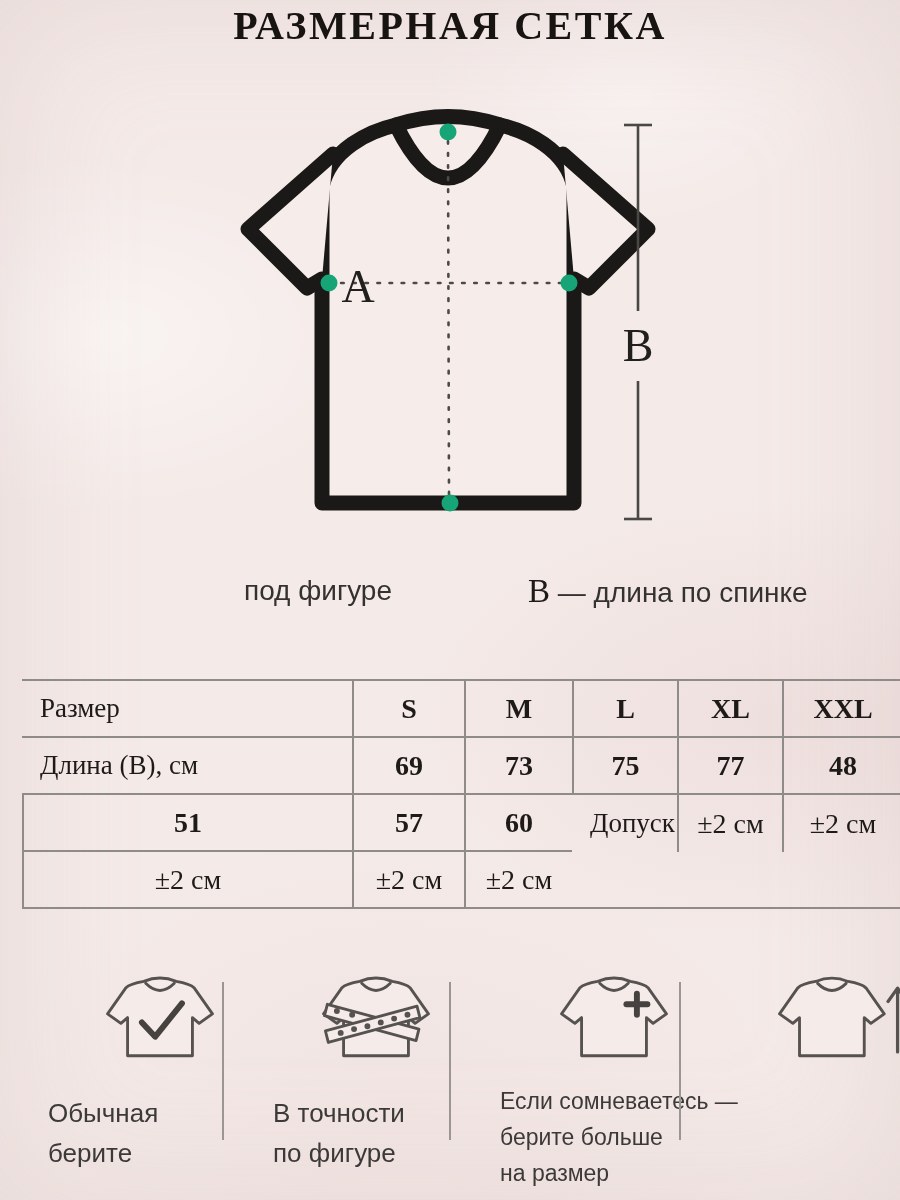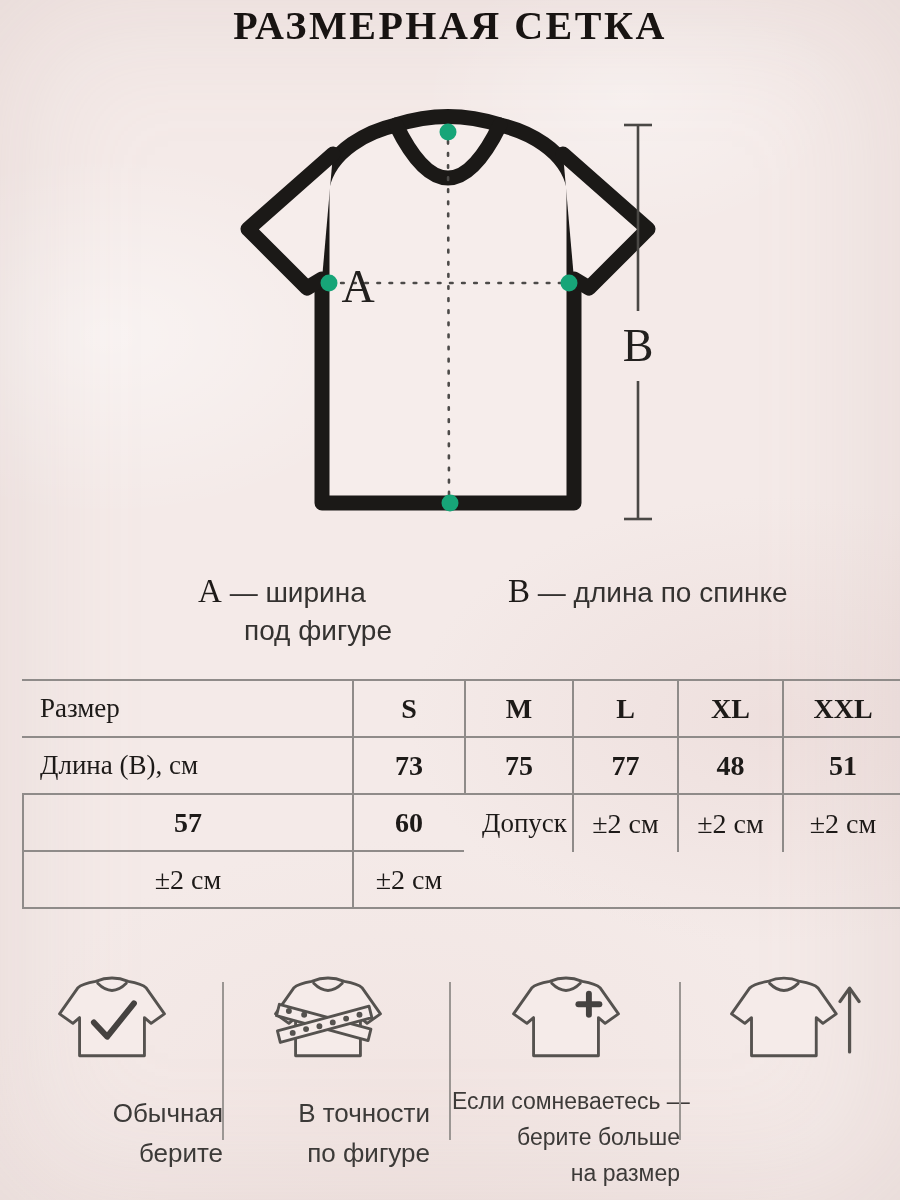--- a/index.html
+++ b/index.html
@@ -35,21 +35,21 @@
     border-top:2px solid #8f8b89;border-bottom:2px solid #8f8b89;
     font-family:"Liberation Serif",serif;color:#1d1a18;}
   .cell{min-height:55px;display:flex;align-items:center;justify-content:center;
     font-size:28px;border-bottom:2px solid #8f8b89;}
   .cell.lastrow{border-bottom:none;}
   .cell.val{border-left:2px solid #8f8b89;}
   .cell.rowlabel{justify-content:flex-start;padding-left:18px;font-size:27px;}
   .cell.strong{font-weight:700;}
   
   .fit-guide{position:absolute;left:0;top:968px;width:900px;height:220px;}
-  .fit-col{position:absolute;top:0;text-align:right;color:#3c3a38;}
+  .fit-col{position:absolute;top:0;text-align:left;color:#3c3a38;margin-left:48px;}
   .fit-col .icon-wrap{display:flex;justify-content:center;}
   .fit-icon{stroke:#55524f;stroke-width:3;fill:none;
     stroke-linejoin:round;stroke-linecap:round;}
   .fit-icon .fillpaper{fill:#f5ebe9;}
   .fit-icon .bold{stroke:#454240;stroke-width:6.2;}
   .cap2{margin-top:20px;font-size:26px;line-height:40px;}
   .cap3{margin-top:10px;font-size:23px;line-height:36px;white-space:nowrap;}
   .cap-line{display:block;}
   .divider{position:absolute;top:14px;width:2px;height:158px;background:#9b9693;}
 </style>
@@ -82,38 +82,37 @@
       <line class="mbar" x1="394" y1="30" x2="422" y2="30"></line>
       <line class="mbar" x1="408" y1="30" x2="408" y2="216"></line>
       <line class="mbar" x1="408" y1="286" x2="408" y2="424"></line>
       <line class="mbar" x1="394" y1="424" x2="422" y2="424"></line>
     </g>
     <text class="dim-letter" x="128" y="207" text-anchor="middle">А</text>
     <text class="dim-letter" x="408" y="266" text-anchor="middle">В</text>
   </svg>
 
   <div class="legend-item" style="left:198px;top:572px;">
-    <div><span class="legend-letter">А</span>
-      <span>— ширина</span></div>
     <div class="legend-l2">под фигуре</div>
   </div>
-  <div class="legend-item" style="left:508px;top:572px;">
+  <div class="legend-item" style="left:528px;top:572px;">
     <div><span class="legend-letter">В</span>
       <span>— длина по спинке</span></div>
   </div>
 
   <div class="size-table">
     <div class="cell rowlabel">Размер</div>
     <div class="cell val strong">S</div>
     <div class="cell val strong">M</div>
     <div class="cell val strong">L</div>
     <div class="cell val strong">XL</div>
     <div class="cell val strong">XXL</div>
 
     <div class="cell rowlabel">Длина (В), см</div>
+    <div class="cell val strong">69</div>
     <div class="cell val strong">73</div>
     <div class="cell val strong">75</div>
     <div class="cell val strong">77</div>
 
     <div class="cell val strong">48</div>
     <div class="cell val strong">51</div>
     <div class="cell val strong">57</div>
     <div class="cell val strong">60</div>
 
     <div class="cell rowlabel lastrow">Допуск</div>

